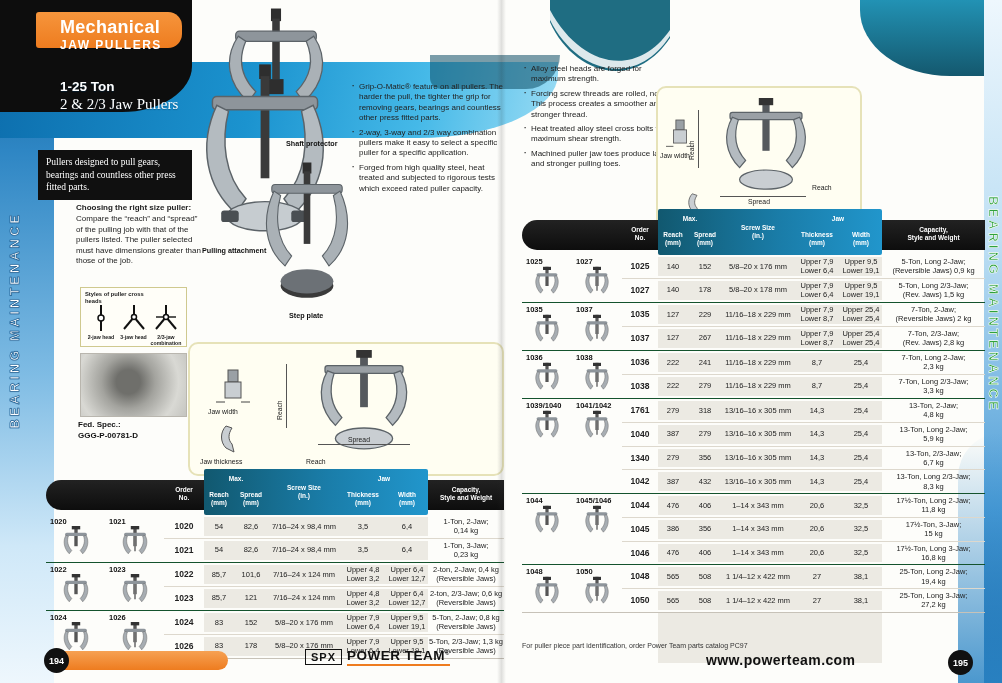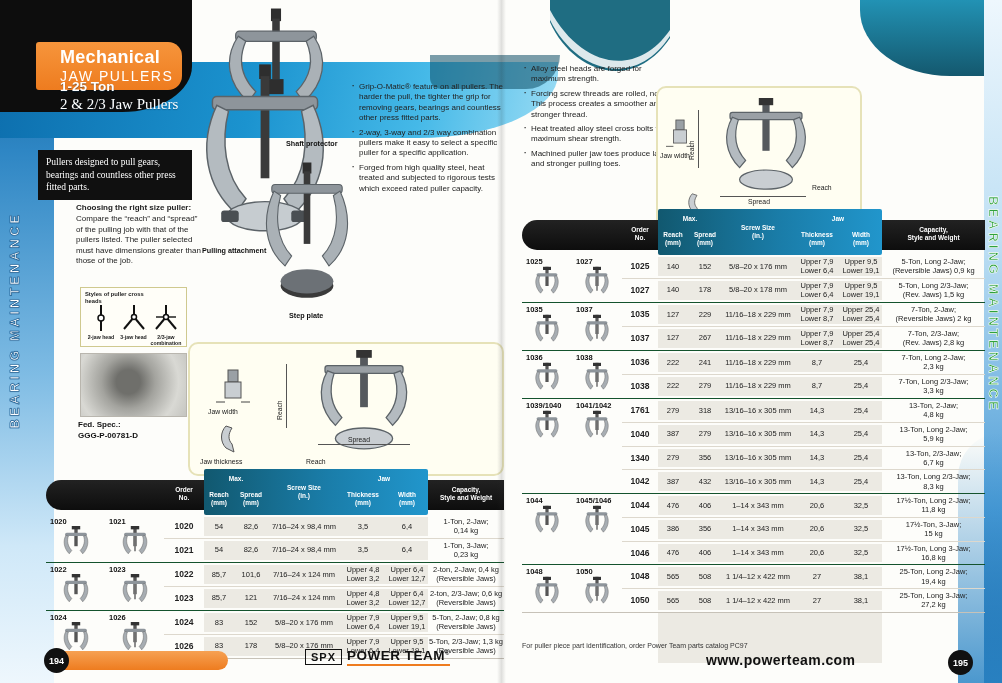--- a/index.html
+++ b/index.html
@@ -12,23 +12,23 @@
   .spine-r{right:0;top:0;width:18px;height:683px;background:linear-gradient(180deg,#eef7fd 0%,#bfe0f4 35%,#4a9bd6 75%,#135f9f 100%)}
   .spine-wedge{right:0;bottom:0;width:44px;height:250px;background:linear-gradient(180deg,rgba(120,190,235,0),rgba(44,134,198,.85));border-top-left-radius:44px}
   .vtext{font-weight:bold;font-size:13px;letter-spacing:3px;writing-mode:vertical-rl;white-space:nowrap}
   .vtext-l{left:7px;top:212px;transform:rotate(180deg);color:#fff;-webkit-text-stroke:.7px #1c5c90;text-shadow:0 0 1px #1c5c90}
   .vtext-r{right:1px;top:196px;color:#2fa23c;-webkit-text-stroke:.6px #ffffff}
   .gutter{left:497px;top:0;width:9px;height:683px;background:linear-gradient(90deg,rgba(0,0,0,0),rgba(40,40,40,.14),rgba(0,0,0,0))}
   
   .corner-black{left:0;top:0;width:192px;height:112px;background:#0d0d0d;border-bottom-right-radius:70px 46px}
   .band{left:0;top:62px;width:558px;height:76px;background:linear-gradient(100deg,#0d6fae 0%,#1b93cf 45%,#45b9e8 75%,#9adcf4 100%);border-radius:0 0 140px 0/0 0 64px 0}
   .band-dark{left:430px;top:55px;width:130px;height:34px;background:#0e4e66;border-radius:0 0 60px 20px;opacity:.55}
-  .orange-box{left:36px;top:42px;width:146px;height:48px;background:linear-gradient(180deg,#f6953c,#ee7c1f);border-radius:3px 14px 14px 3px;color:#fff;padding:5px 0 12px 24px}
+  .orange-box{left:36px;top:12px;width:146px;height:36px;background:linear-gradient(180deg,#f6953c,#ee7c1f);border-radius:3px 14px 14px 3px;color:#fff;padding:5px 0 12px 24px}
   .orange-box .t1{font-size:18px;font-weight:bold;letter-spacing:.3px}
-  .orange-box .t2{font-size:14px;font-weight:normal;letter-spacing:1.5px}
+  .orange-box .t2{font-size:12px;font-weight:bold;letter-spacing:1.5px}
   .range{left:60px;top:79px;color:#fff;font-size:13.5px;font-weight:bold;text-shadow:0 1px 1px rgba(0,40,70,.5)}
   .range-sub{left:60px;top:96px;color:#fff;font-family:"Liberation Serif",serif;font-size:15px;text-shadow:0 1px 1px rgba(0,40,70,.4)}
   .intro{left:38px;top:150px;width:154px;height:50px;background:#101010;color:#fff;font-family:"Liberation Serif",serif;font-size:9.5px;line-height:1.32;padding:6px 6px 0 8px}
   .choosing{left:76px;top:203px;width:130px;font-size:8px;line-height:1.3;color:#222}
   .choosing .ct{font-weight:bold;margin-bottom:1px}
   
   .styles-box{left:80px;top:287px;width:107px;height:60px;background:#fffef8;border:1px solid #cfc98f;padding:3px 4px}
   .styles-box .sbt{font-size:5.8px;font-weight:bold;color:#222;line-height:1.15;width:60px}
   .styles-row{display:flex;justify-content:space-between;margin-top:1px}
   .styles-item{width:32px;text-align:center}

